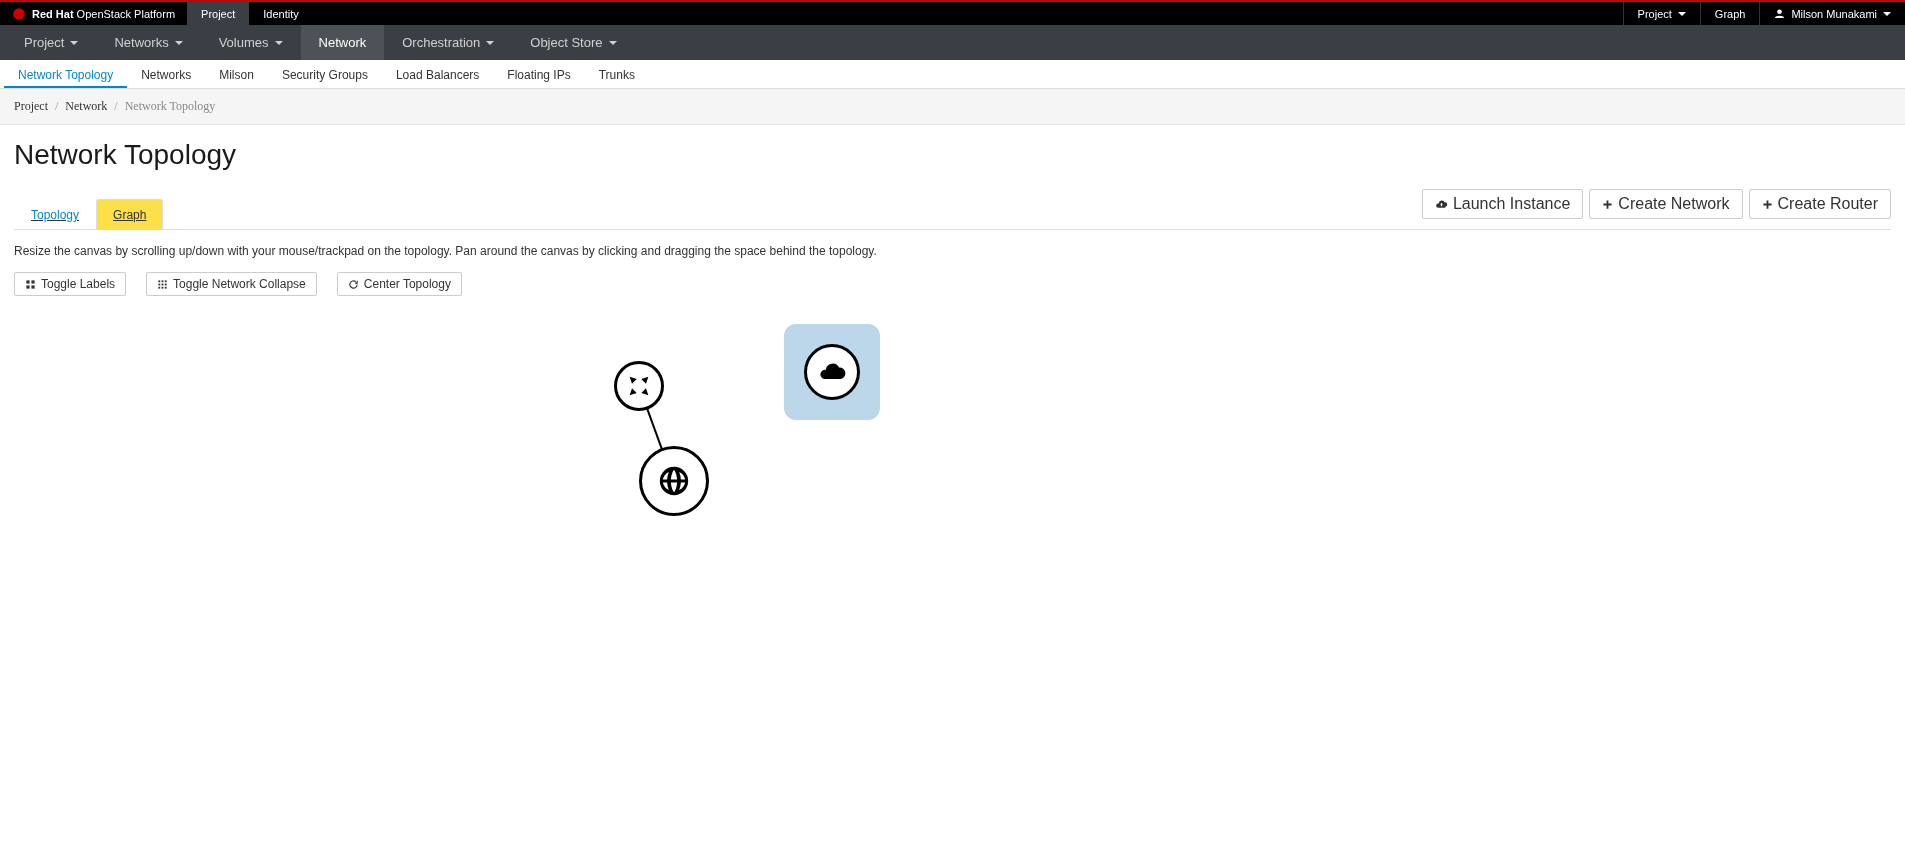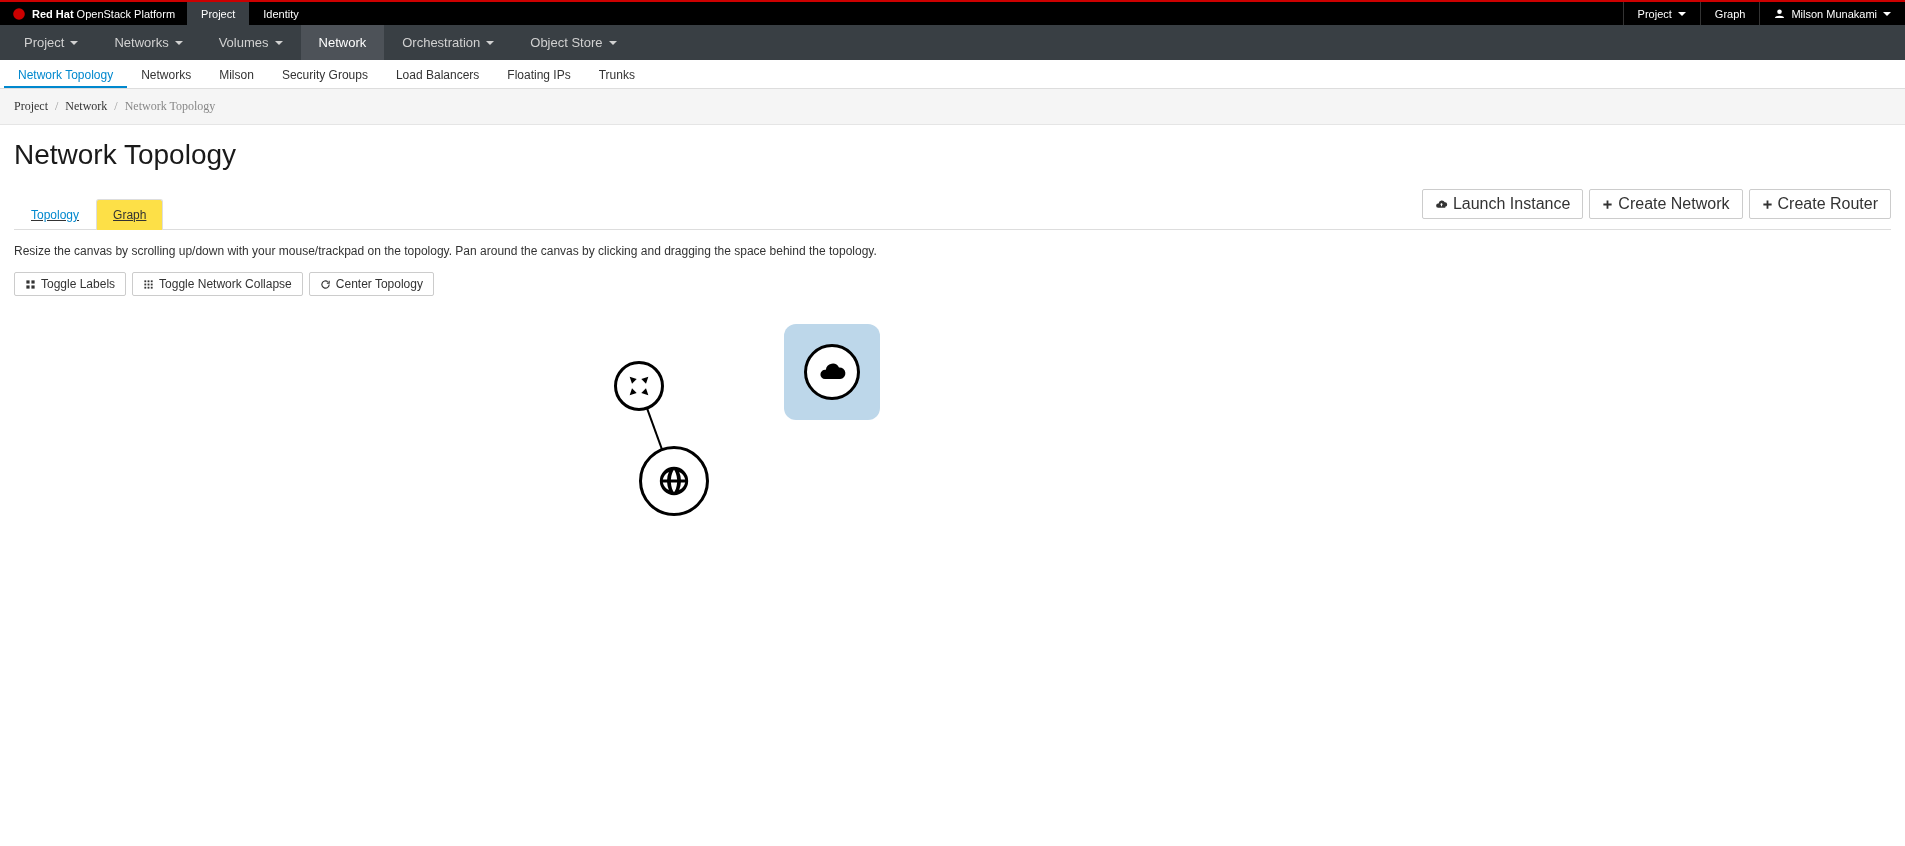--- a/index.html
+++ b/index.html
@@ -37,21 +37,21 @@
     .action-row { display: flex; justify-content: flex-end; gap: 6px; margin-bottom: 0px; }
     .btn { background: #fff; border: 1px solid #ccc; border-radius: 2px; padding: 5px 12px; font-size: 16px; cursor: pointer; display: inline-flex; align-items: center; gap: 5px; color: #333; }
     
     .view-tabs { display: flex; border-bottom: 1px solid #ddd; margin-top: -20px; text-decoration: underline; }
     .view-tab { padding: 8px 16px; cursor: pointer; font-size: 12px; border: 1px solid transparent; border-bottom: none; margin-bottom: -1px; }
     .view-tab.inactive { color: #0088ce; }
     .view-tab.active { border-color: #ddd; background: #fde047; color: #333; border-radius: 3px 3px 0 0; }
     
     .help-text { font-size: 12px; color: #333; margin: 14px 0; }
     
-    .toolbar { display: flex; gap: 6px; }
+    .toolbar { display: flex; gap: 20px; }
     .toolbar .btn { font-size: 12px; padding: 4px 10px; }
     
     .canvas { position: relative; height: 360px; width: 100%; }
     
     .node { position: absolute; }
     .node-circle { background: #fff; border: 3px solid #000; border-radius: 50%; display: flex; align-items: center; justify-content: center; }
     .node-router .node-circle { width: 50px; height: 50px; }
     .node-network .node-circle { width: 70px; height: 70px; }
     .node-cloud-wrap { background: #bdd7ea; border-radius: 12px; width: 96px; height: 96px; display: flex; align-items: center; justify-content: center; }
     .node-cloud .node-circle { width: 56px; height: 56px; }

